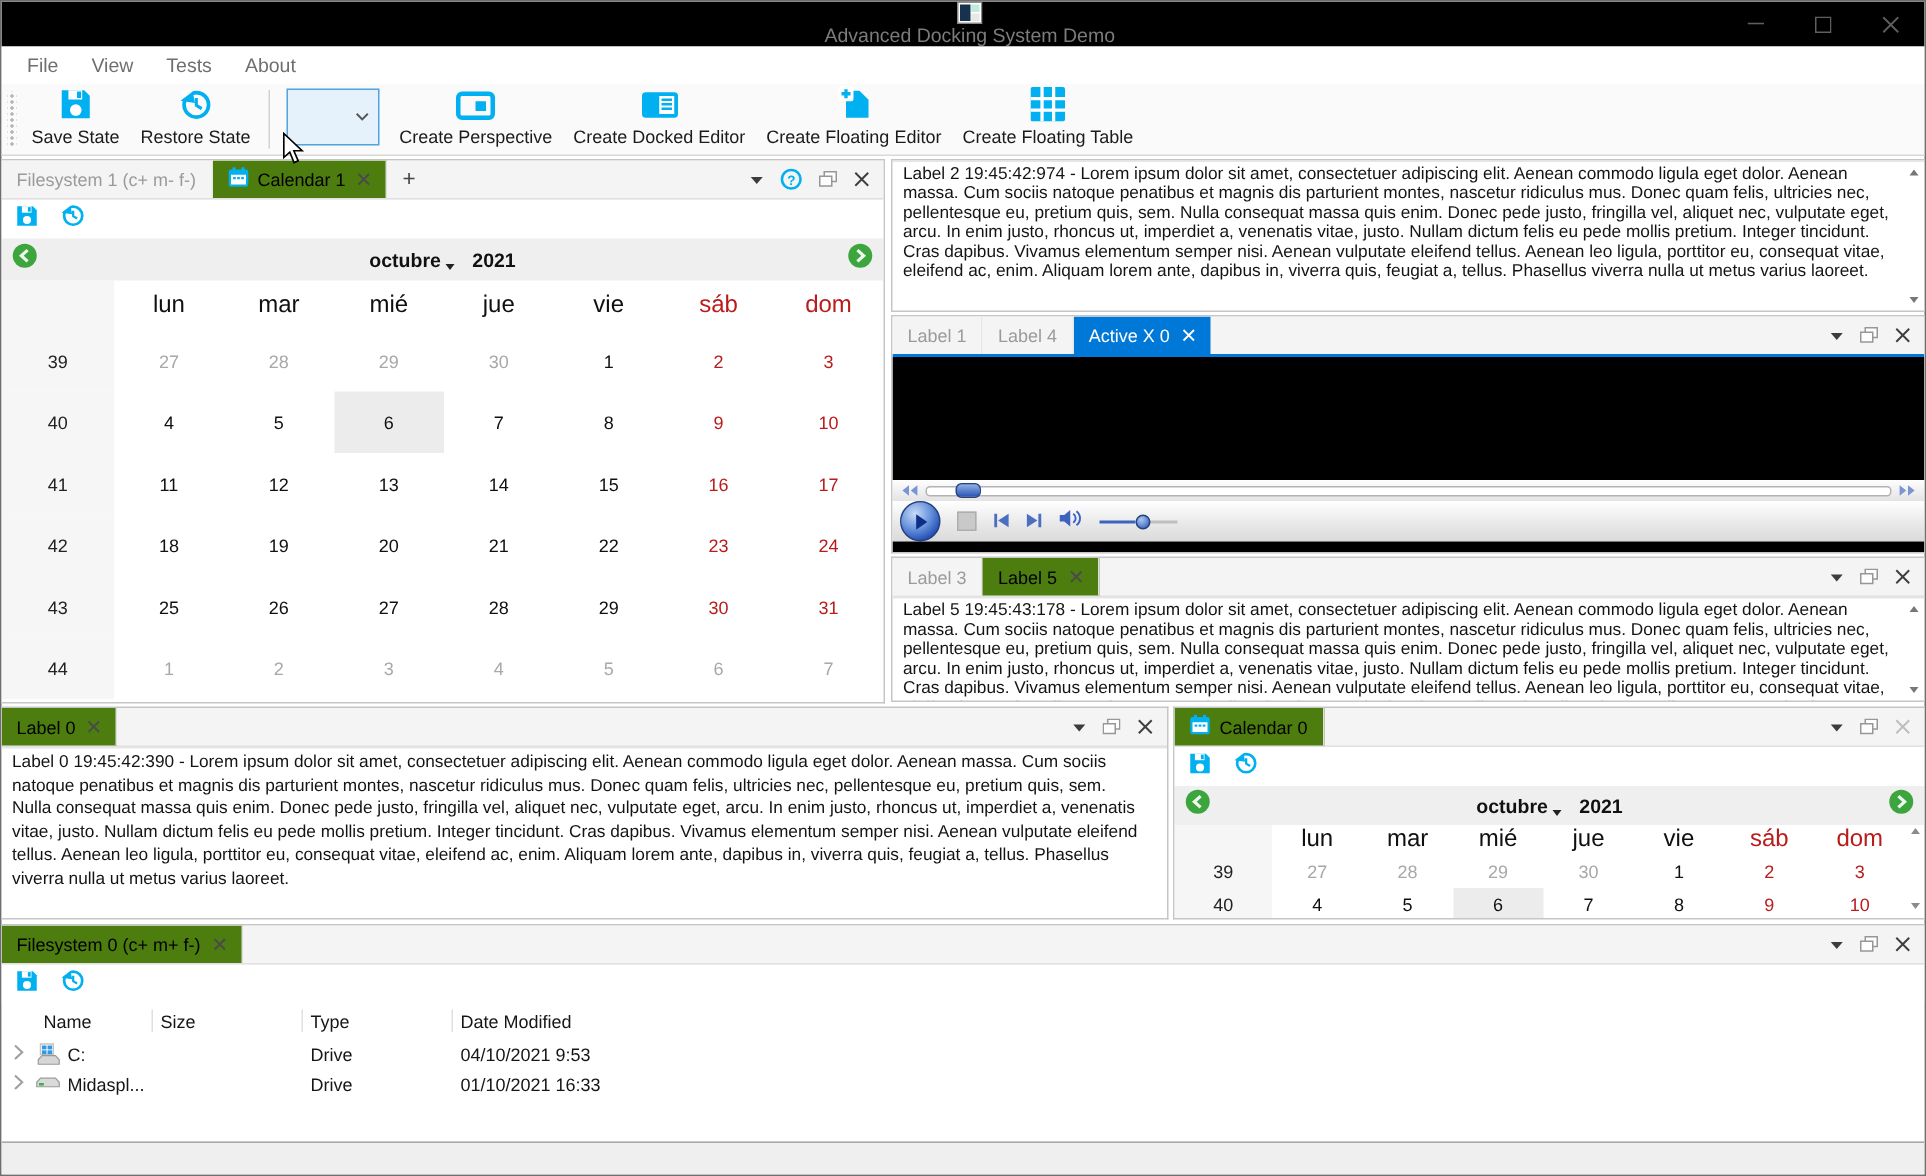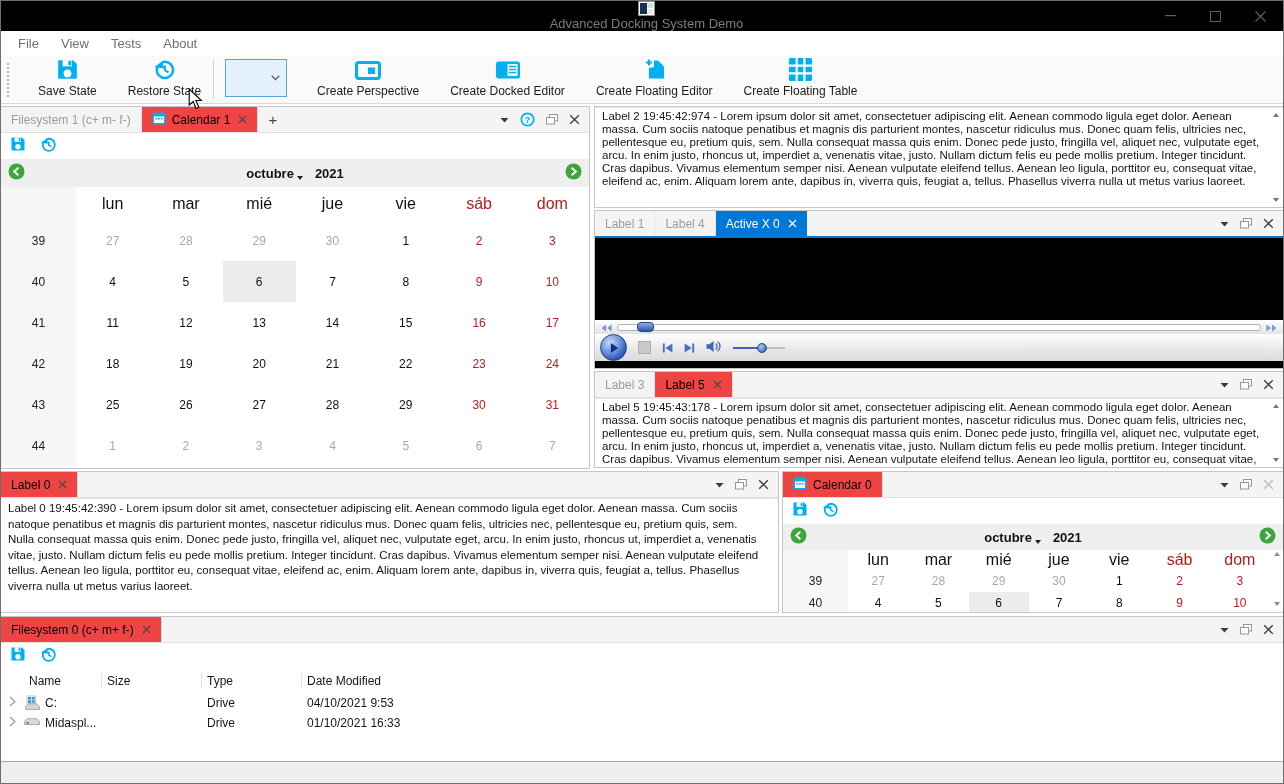--- a/index.html
+++ b/index.html
@@ -12,39 +12,39 @@
   .title-text{margin-left:9px;font-size:13px;color:#7c7c7c;}
   .win-controls{position:absolute;right:0;top:0;display:flex;height:30px;}
   .wb{width:45px;display:flex;align-items:center;justify-content:center;color:#5f5f5f;}
   
   .menubar{position:absolute;left:0;top:30px;right:0;height:25px;display:flex;align-items:center;background:#fff;padding-left:6px;}
   .mi{padding:0 11px;font-size:13px;color:#6f6f6f;}
   
   .toolbar{position:absolute;left:0;top:55px;right:0;height:48px;background:#fafafa;border-bottom:1px solid #d8d8d8;
     display:flex;align-items:stretch;box-sizing:border-box;padding-left:4px;}
   .grip{width:6px;margin:5px 3px 5px 0;background-image:radial-gradient(#b5b5b5 1px,transparent 1.2px);background-size:4px 4px;background-position:1px 1px;}
-  .tbi{display:flex;flex-direction:column;align-items:center;justify-content:flex-end;gap:3px;padding:3px 7px 5px;font-size:12px;color:#1b1b1b;margin-left:17px;}
+  .tbi{display:flex;flex-direction:column;align-items:center;justify-content:flex-end;gap:3px;padding:3px 7px 5px;font-size:12px;color:#1b1b1b;}
   .tbi .ico{height:25px;display:flex;align-items:center;}
   .tbsep{width:1px;background:#d2d2d2;margin:4px 5px;}
   .tbcombo{width:60px;margin:3px 6px 6px;background:#e6f2fb;border:1px solid #52a4dd;position:relative;}
   .tbcombo svg{position:absolute;right:6px;top:50%;margin-top:-3px;}
   
   .panel{position:absolute;background:#fff;border:1px solid #c6c6c6;box-sizing:border-box;overflow:hidden;}
   #p-dock-left{left:0;top:105px;width:589px;height:363px;border-left:none;}
   #p-label2{left:593px;top:105px;right:0;height:102px;border-right:none;}
   #p-activex{left:593px;top:209px;right:0;height:159px;border-right:none;}
   #p-label5{left:593px;top:370px;right:0;height:97px;border-right:none;}
   #p-label0{left:0;top:470px;width:778px;height:142px;border-left:none;}
   #p-calendar0{left:781px;top:470px;right:0;height:142px;border-right:none;}
   #p-fs0{left:0;top:615px;right:0;height:146px;border-left:none;border-right:none;}
   
   .tabbar{position:relative;height:25px;background:#f4f4f4;border-bottom:1px solid #e0e0e0;display:flex;align-items:stretch;font-size:12px;flex:none;}
   .tabbar.blue{border-bottom:2px solid #0078d7;}
   .tab{display:flex;align-items:center;gap:6px;padding:0 10px;color:#9b9b9b;background:#f4f4f4;border-right:1px solid #e7e7e7;white-space:nowrap;}
-  .tab.active{background:#ef4444;color:#000;border-right:1px solid #ddd;}
+  .tab.active{background:#4d7c0f;color:#000;border-right:1px solid #ddd;}
   .tab.hl{background:#0078d7;color:#fff;border-right:none;}
   .tclose{display:flex;align-items:center;margin-left:2px;}
   .addbtn{display:flex;align-items:center;padding:0 10px;color:#444;font-size:15px;}
   .tabbar-right{margin-left:auto;display:flex;align-items:center;gap:11px;padding-right:9px;}
   .tabbar-right span{display:flex;align-items:center;}
   
   .ptb{height:26px;display:flex;align-items:center;gap:14px;padding-left:9px;background:#fff;flex:none;}
   
   .lorem{position:relative;border-top:1px solid #e6e6e6;padding:2px 14px 2px 7px;font-size:11.5px;color:#141414;overflow:hidden;text-align:left;}
   .lh13{line-height:13px;} .lh15{line-height:15.5px;}

